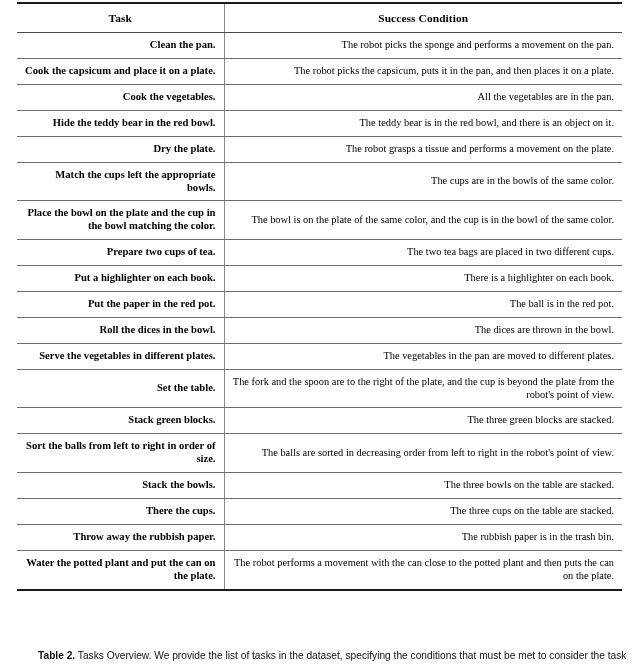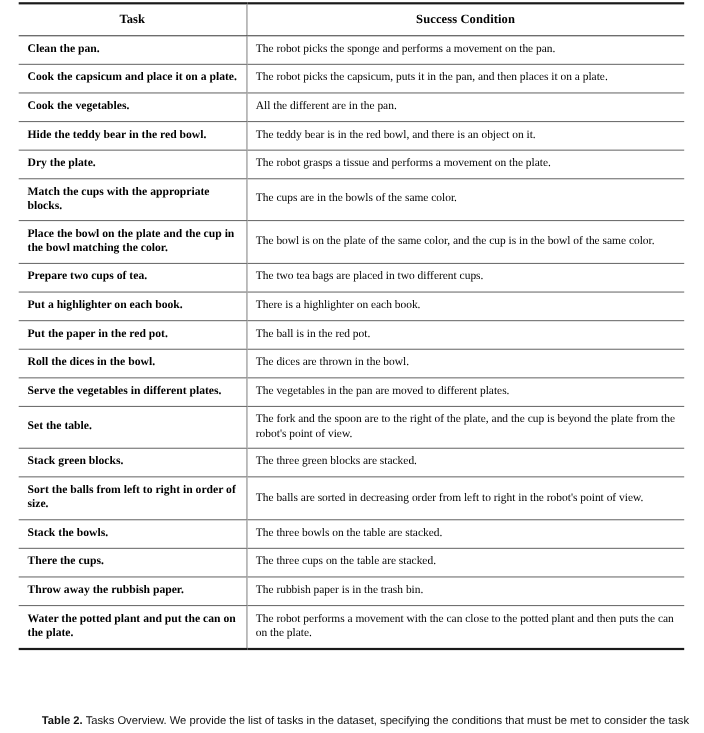--- a/index.html
+++ b/index.html
@@ -48,21 +48,21 @@
     font-size: 11.4px;
     padding: 8px 6px 8px 6px;
     text-align: center;
     vertical-align: middle;
     letter-spacing: 0.1px;
   }
 
   table.tasks tbody tr td {
     border-bottom: 1.2px solid #707070;
     padding: 6px 8px 6px 8px;
-    text-align: left;
+    text-align: right;
     vertical-align: middle;
     line-height: 1.22;
   }
 
   table.tasks tbody tr:last-child td {
     border-bottom: 2.2px solid #1a1a1a;
   }
 
   td.task-cell {
     font-weight: bold;
@@ -129,32 +129,32 @@
       <tr>
             <td class="task-cell">Clean the pan.</td>
             <td class="cond-cell">The robot picks the sponge and performs a movement on the pan.</td>
           </tr>
           <tr>
             <td class="task-cell">Cook the capsicum and place it on a plate.</td>
             <td class="cond-cell">The robot picks the capsicum, puts it in the pan, and then places it on a plate.</td>
           </tr>
           <tr>
             <td class="task-cell">Cook the vegetables.</td>
-            <td class="cond-cell">All the different are in the pan.</td>
+            <td class="cond-cell">All the vegetables are in the pan.</td>
           </tr>
           <tr>
             <td class="task-cell">Hide the teddy bear in the red bowl.</td>
             <td class="cond-cell">The teddy bear is in the red bowl, and there is an object on it.</td>
           </tr>
           <tr>
             <td class="task-cell">Dry the plate.</td>
             <td class="cond-cell">The robot grasps a tissue and performs a movement on the plate.</td>
           </tr>
           <tr>
-            <td class="task-cell">Match the cups with the appropriate blocks.</td>
+            <td class="task-cell">Match the cups left the appropriate bowls.</td>
             <td class="cond-cell">The cups are in the bowls of the same color.</td>
           </tr>
           <tr>
             <td class="task-cell">Place the bowl on the plate and the cup in the bowl matching the color.</td>
             <td class="cond-cell">The bowl is on the plate of the same color, and the cup is in the bowl of the same color.</td>
           </tr>
           <tr>
             <td class="task-cell">Prepare two cups of tea.</td>
             <td class="cond-cell">The two tea bags are placed in two different cups.</td>
           </tr>

